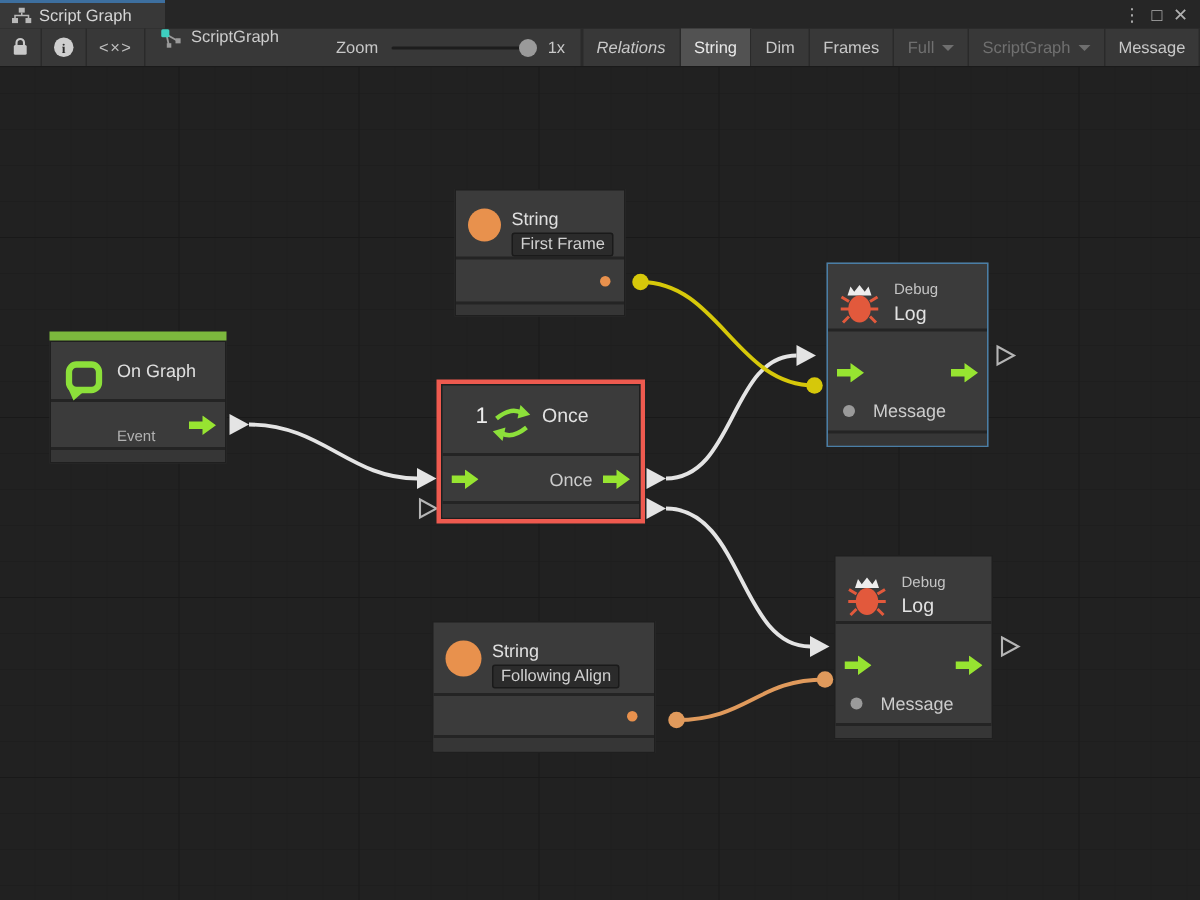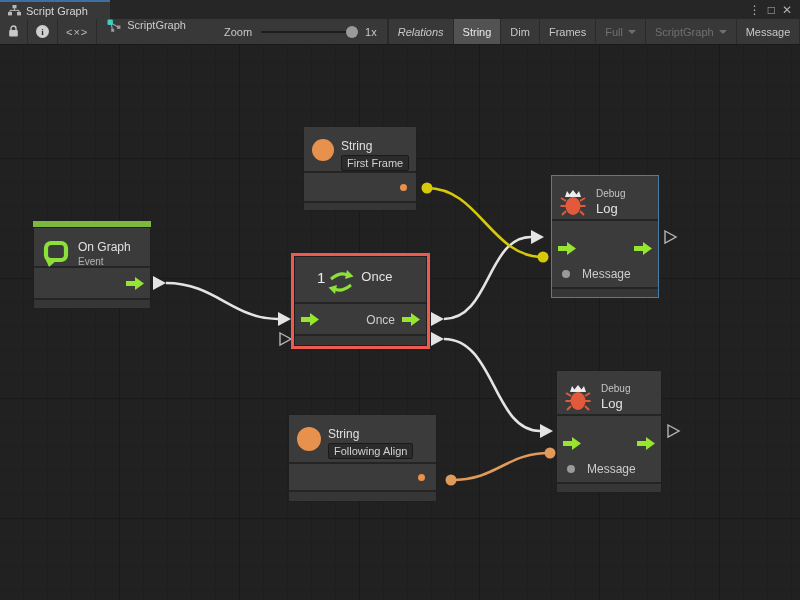--- a/index.html
+++ b/index.html
@@ -59,21 +59,21 @@
   .tri-hollow{fill:#212121;stroke:#b5b5b5;stroke-width:1.4px;}
 
   
   .node{position:absolute;background:var(--node-bg);border:1px solid var(--node-border);z-index:2;color:#d2d2d2;}
   .node.selected{box-shadow:0 0 0 3px var(--select-red);}
   .node.focus{border-color:var(--focus-blue);}
   .event-accent{position:absolute;left:-1px;right:-1px;top:-7px;height:6px;background:var(--event-green);}
   .n-head{display:flex;align-items:flex-start;gap:7px;padding:12px 8px;border-bottom:2px solid var(--node-sep);}
   .n-col{display:flex;flex-direction:column;justify-content:center;gap:2px;}
   .n-title{font-size:12px;color:#e0e0e0;}
-  .n-sub{font-size:10px;color:#b2b2b2;}
+  .n-sub{font-size:10px;color:#b2b2b2;margin-top:30px;}
   .n-cat{font-size:10px;color:#c4c4c4;}
   .n-big{font-size:13px;color:#e2e2e2;}
   .n-field{font-size:11px;color:#d0d0d0;background:#2b2b2b;border:1px solid #1a1a1a;border-radius:2px;
     padding:1px 5px;white-space:nowrap;align-self:flex-start;}
   .circle-icon{border-radius:50%;background:var(--orange);flex:none;}
   .n-rows{padding-top:14px;}
   .n-row{display:flex;align-items:center;padding:0 6px;}
   .n-row .spacer{flex:1;}
   .p-label{font-size:12px;color:#cccccc;margin:0 7px;}
   .port-dot{width:7px;height:7px;border-radius:50%;background:var(--orange);}

